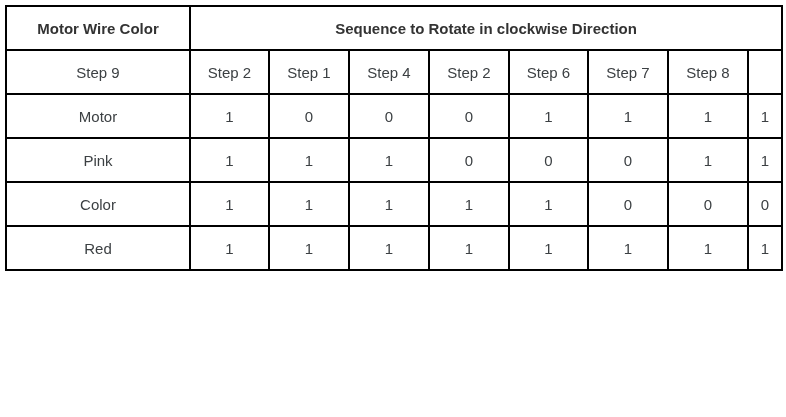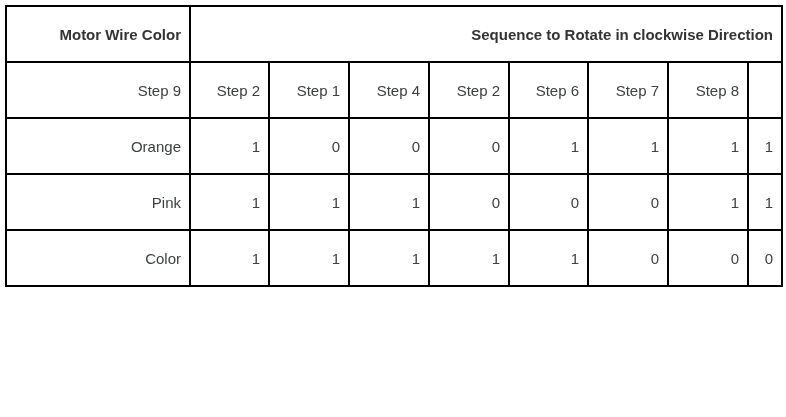--- a/index.html
+++ b/index.html
@@ -13,25 +13,25 @@
   }
   table.motor-table {
     border-collapse: collapse;
     table-layout: fixed;
     margin: 5px 0 0 5px;
     width: 776px;
   }
   .motor-table th,
   .motor-table td {
     border: 2px solid #000000;
-    height: 56px;
+    height: 44px;
     padding: 0 8px;
     font-size: 15px;
     color: #3c4043;
-    text-align: right;
+    text-align: center;
     vertical-align: middle;
     font-weight: normal;
     overflow: hidden;
     white-space: nowrap;
     box-sizing: border-box;
   }
   .motor-table thead th.bold-head {
     font-weight: bold;
     color: #333333;
   }
@@ -63,21 +63,21 @@
       <td>Step 4</td>
       <td>Step 2</td>
       <td>Step 6</td>
       <td>Step 7</td>
       <td>Step 8</td>
       <td></td>
     </tr>
   </thead>
   <tbody>
       <tr>
-        <td>Orange</td>
+        <td>Motor</td>
         <td>1</td>
         <td>0</td>
         <td>0</td>
         <td>0</td>
         <td>1</td>
         <td>1</td>
         <td>1</td>
         <td>1</td>
       </tr>
       <tr>
@@ -95,14 +95,25 @@
         <td>Color</td>
         <td>1</td>
         <td>1</td>
         <td>1</td>
         <td>1</td>
         <td>1</td>
         <td>0</td>
         <td>0</td>
         <td>0</td>
       </tr>
+      <tr>
+        <td>Red</td>
+        <td>1</td>
+        <td>1</td>
+        <td>1</td>
+        <td>1</td>
+        <td>1</td>
+        <td>1</td>
+        <td>1</td>
+        <td>1</td>
+      </tr>
     </tbody>
 </table>
 
 </body></html>

